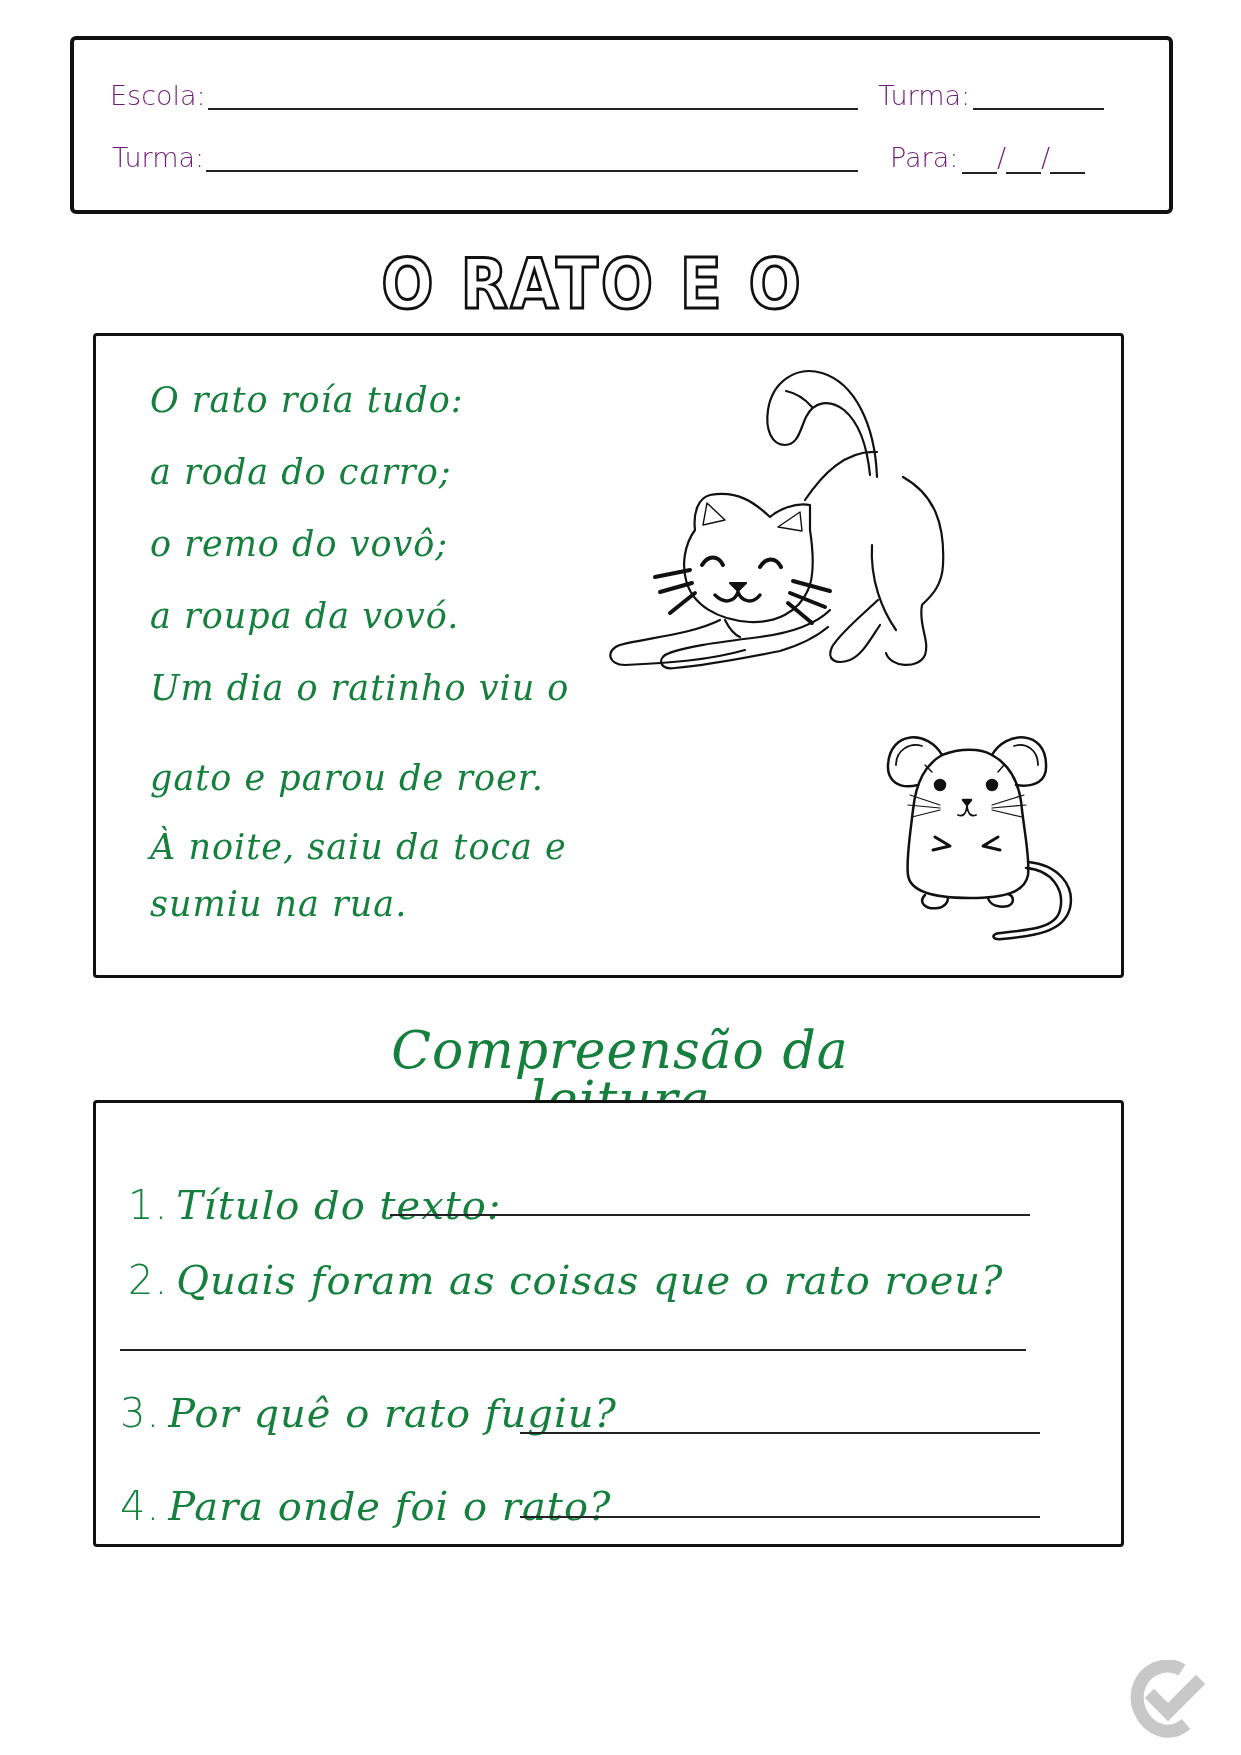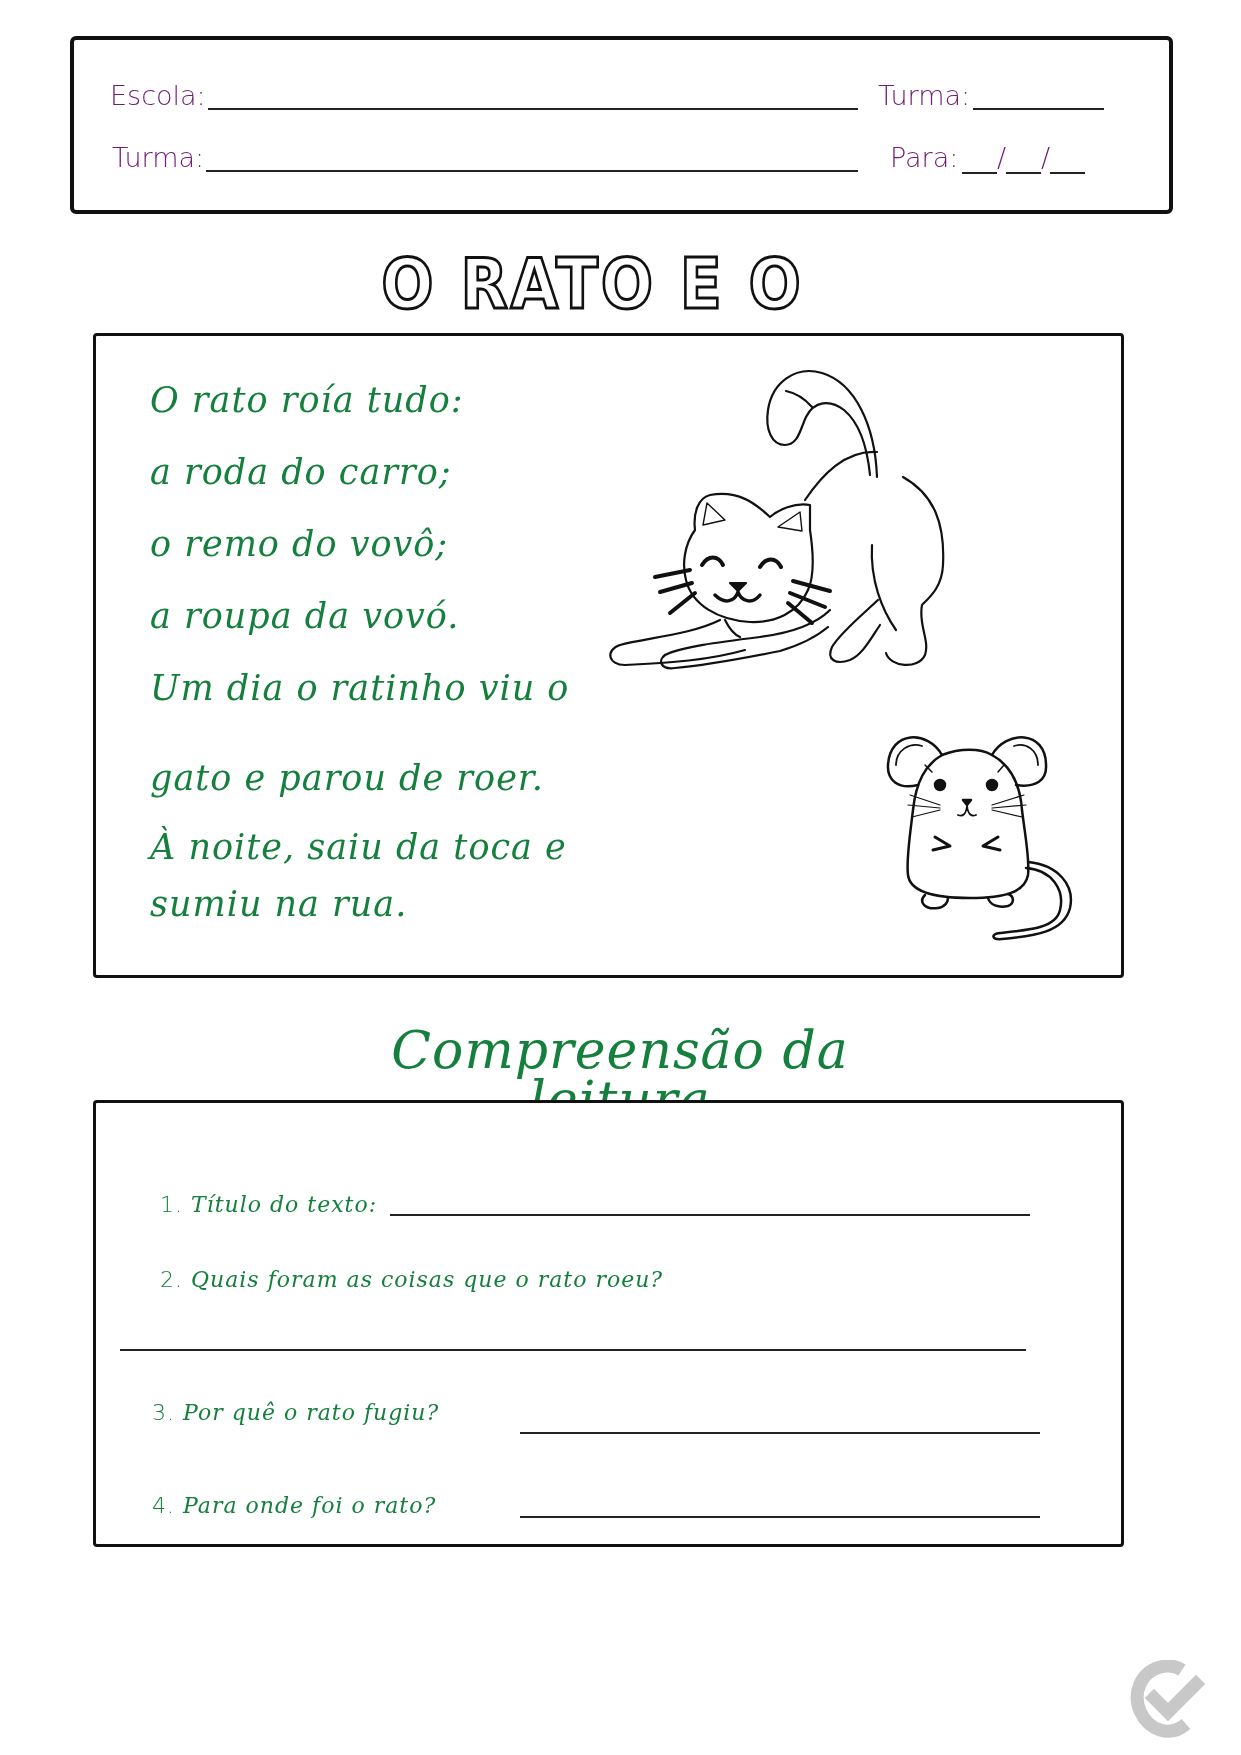--- a/index.html
+++ b/index.html
@@ -11,21 +11,21 @@
   .cursive { font-family: "DejaVu Serif", serif; font-style: italic; color: #15803d; letter-spacing: 1px; }
   .line { position: absolute; border-bottom: 2px solid #222; height: 0; }
   .field-label { position: absolute; font-size: 27px; line-height: 32px; }
   .title {
     position: absolute; left: 280px; top: 244px; width: 625px; height: 80px;
     text-align: center; font-family: "DejaVu Sans", sans-serif; font-weight: 700;
     font-size: 70px; line-height: 80px; letter-spacing: 3px;
     color: #ffffff; -webkit-text-stroke: 3px #111; transform: scaleX(0.88); transform-origin: center;
   }
   .poem-line { position: absolute; left: 150px; font-size: 35px; line-height: 44px; }
-  .q { position: absolute; font-size: 22px; line-height: 36px; margin-left: 32px; }
+  .q { position: absolute; font-size: 40px; line-height: 36px; }
   .q .num { font-family: "DejaVu Sans", sans-serif; font-style: normal; font-weight: 300; margin-right: 8px; }
 </style>
 </head>
 <body>
 
 <div class="box" style="left:70px; top:36px; width:1103px; height:178px;">
 </div>
 <span class="field-label sans" style="left:110px; top:80px;">Escola:</span>
 <div class="line" style="left:208px; top:108px; width:650px;"></div>
 <span class="field-label sans" style="left:878px; top:80px;">Turma:</span>

